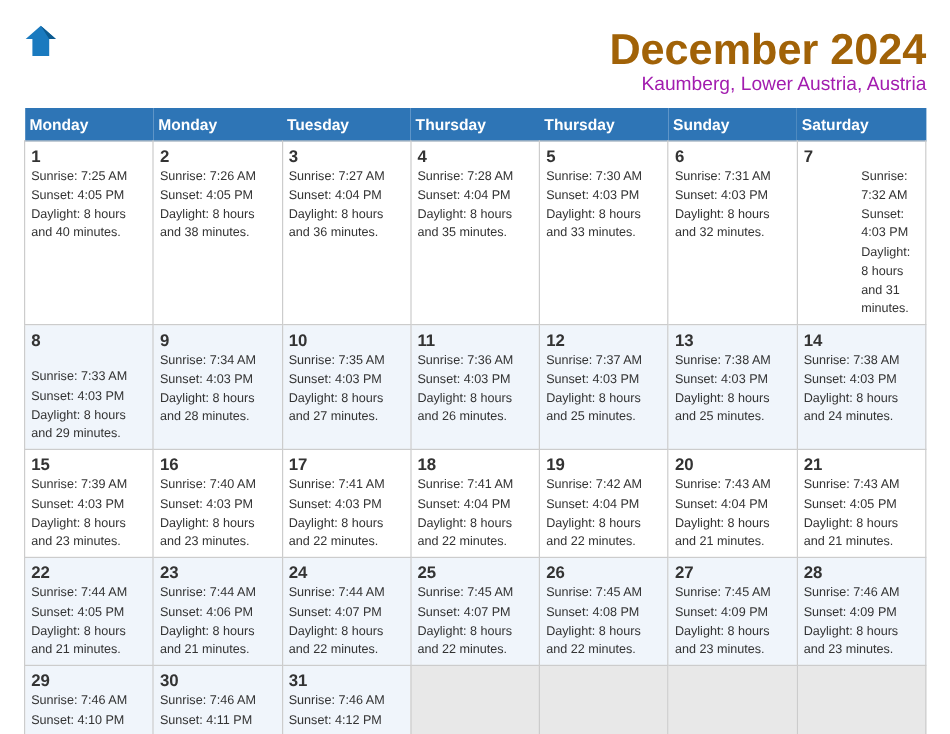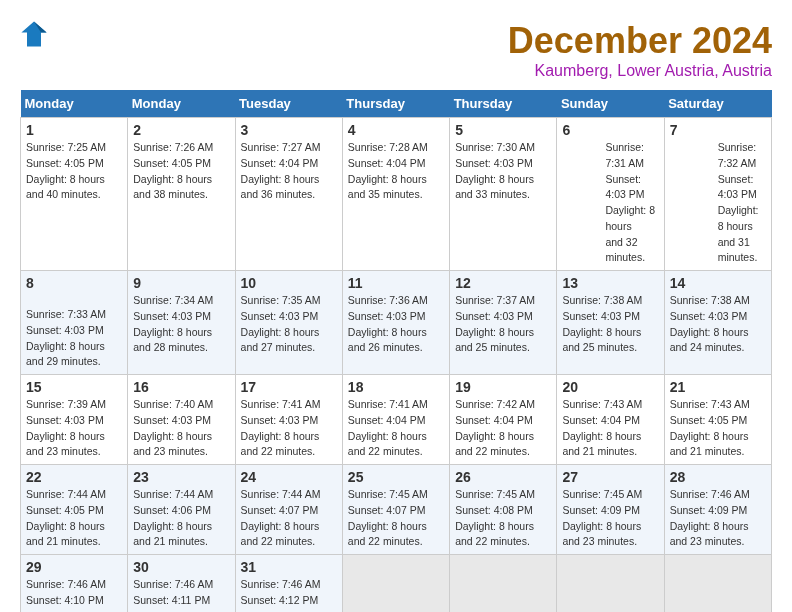--- a/index.html
+++ b/index.html
@@ -149,21 +149,21 @@
         </td>
         <td>
           <span class="day-number">5</span>
           <div class="day-info" style="white-space: pre-line;">Sunrise: 7:30 AM
 Sunset: 4:03 PM
 Daylight: 8 hours
 and 33 minutes.</div>
         </td>
         <td>
           <span class="day-number">6</span>
-          <div class="day-info" style="white-space: pre-line; margin-left: 43px;">Sunrise: 7:31 AM
+          <div class="day-info" style="white-space: pre-line;">Sunrise: 7:31 AM
 Sunset: 4:03 PM
 Daylight: 8 hours
 and 32 minutes.</div>
         </td>
         <td>
           <span class="day-number">7</span>
           <div class="day-info" style="white-space: pre-line; margin-left: 48px;">Sunrise: 7:32 AM
 Sunset: 4:03 PM
 Daylight: 8 hours
 and 31 minutes.</div>

